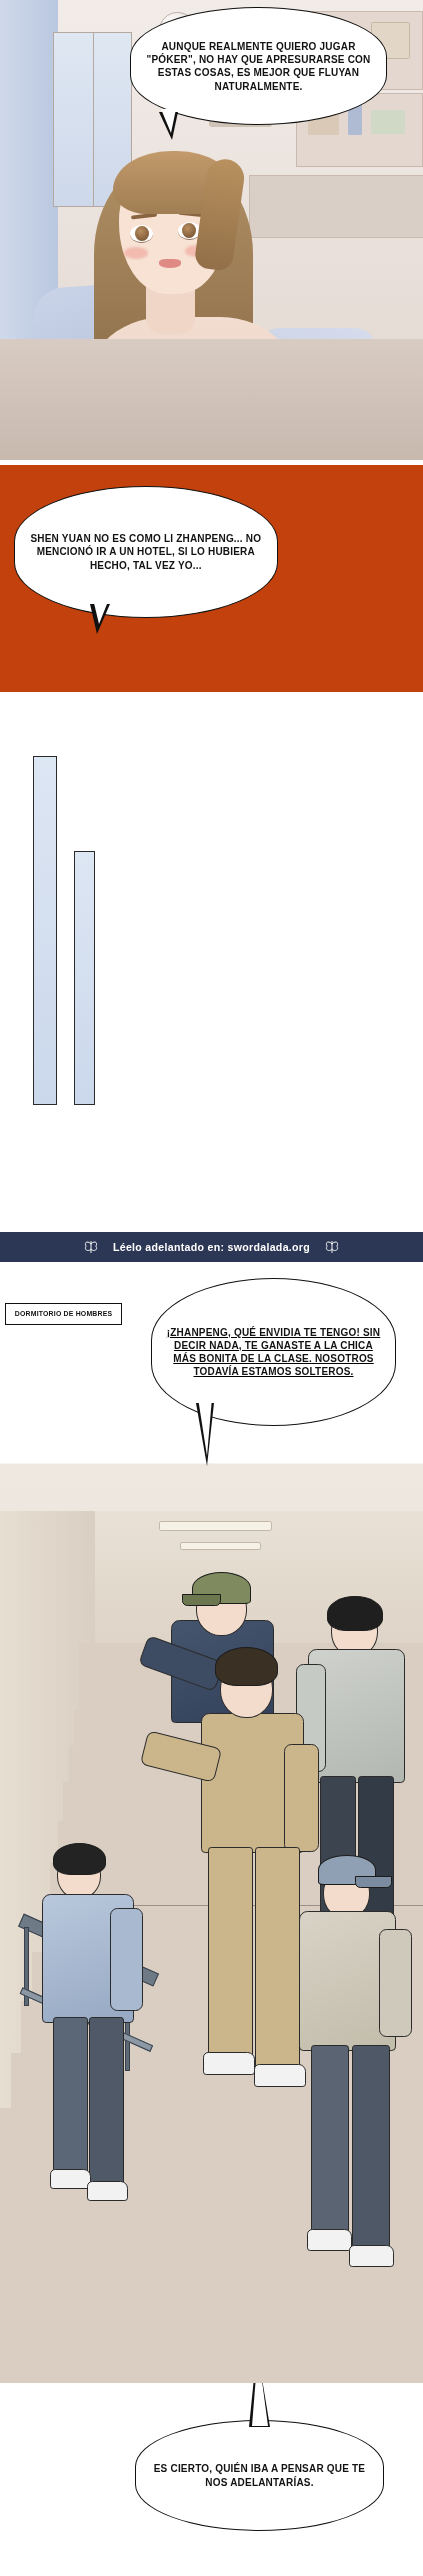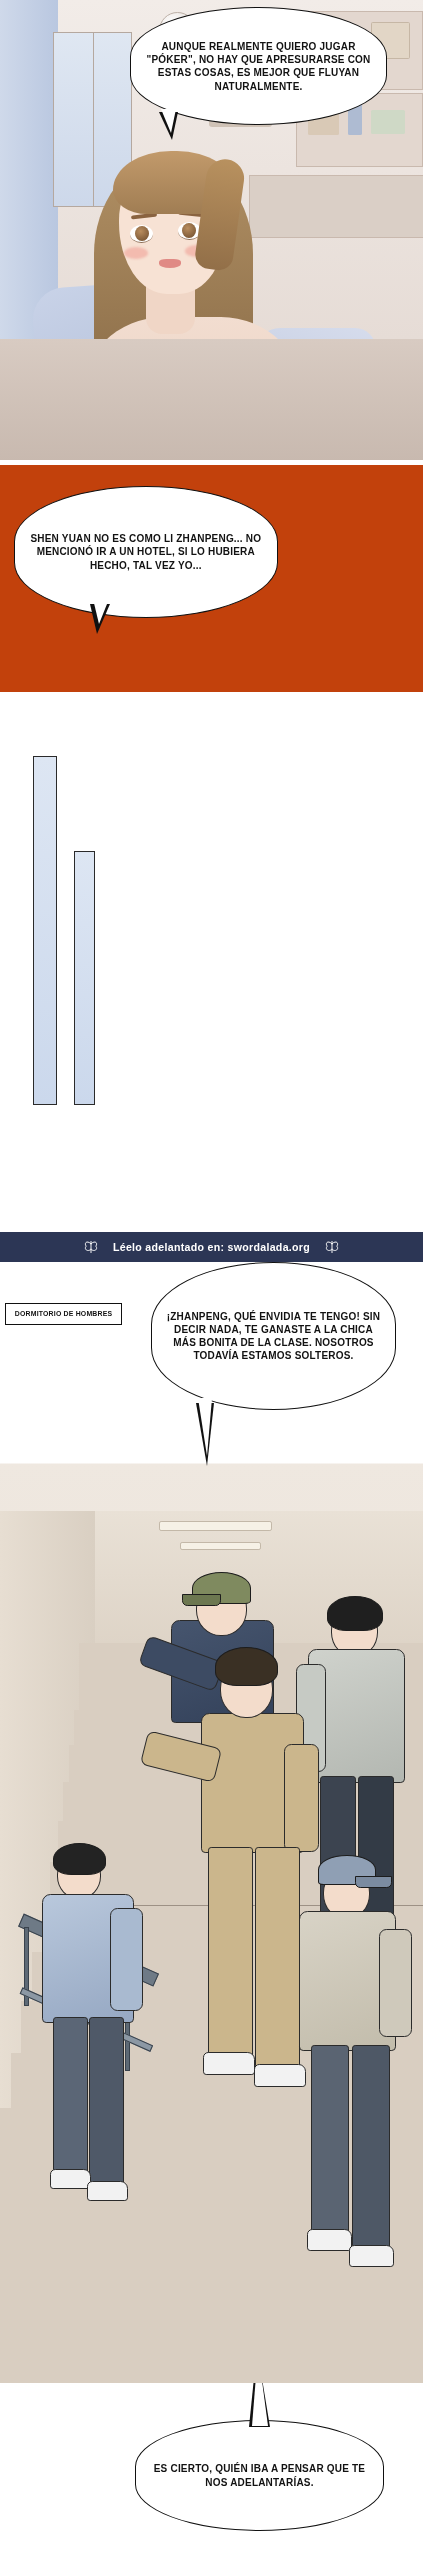--- a/index.html
+++ b/index.html
@@ -378,21 +378,21 @@
       </svg>
     </div>
   </div>
 
   <div class="panel" id="panel4">
 
     <div class="caption-box">
       <span>Dormitorio de hombres</span>
     </div>
 
-    <div class="bubble" style="left:151px; top:0; width:245px; height:148px;">
+    <div class="bubble" style="left:151px; top:16px; width:245px; height:148px;text-decoration:underline;">
       <div class="txt" style="font-size:10px;">¡Zhanpeng, qué envidia te tengo! Sin decir nada, te ganaste a la chica más bonita de la clase. Nosotros todavía estamos solteros.</div>
     </div>
     <div class="tail" style="left:196px; top:141px; border-left:11.6px solid transparent; border-right:7.4px solid transparent; border-top:63px solid #111111;"></div>
     <div class="tail" style="left:198px; top:136px; border-left:9px solid transparent; border-right:5.8px solid transparent; border-top:58px solid #ffffff;"></div>
 
     <div class="scene">
       <div class="wall-top"></div>
       <div class="wall-left"></div>
       <div class="ceil-light" style="left:159px; top:9.5px; width:111px; height:8.5px;"></div>
       <div class="ceil-light" style="left:180px; top:31px; width:79px; height:6.3px;"></div>

